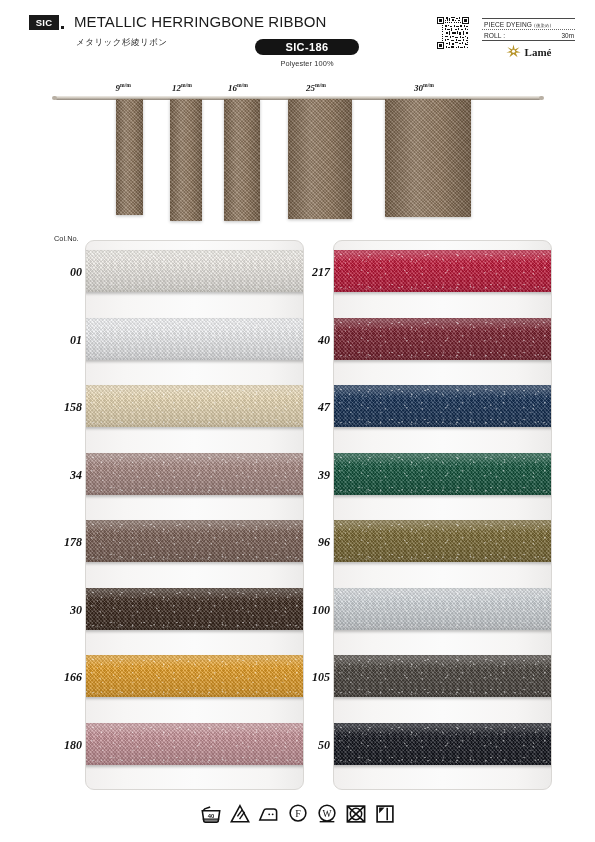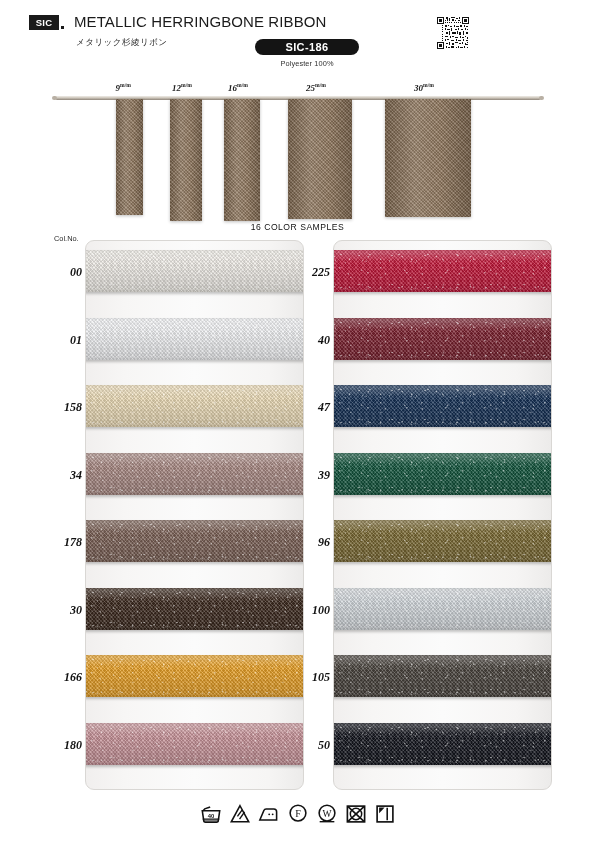--- a/index.html
+++ b/index.html
@@ -306,38 +306,56 @@
         <rect x="21" y="29" width="1" height="2"></rect>
           <rect x="23" y="30" width="3" height="1"></rect>
         <rect x="27" y="29" width="1" height="2"></rect>
           <rect x="30" y="30" width="1" height="1"></rect>
         <rect x="26" y="17" width="1" height="1"></rect>
           <rect x="29" y="27" width="2" height="1"></rect>
       </g>
     </svg>
   </div>
 
+  <div class="info-box">
+    <div class="info-row info-rule-solid">
+      <span class="info-label"><span>PIECE DYEING</span><span class="jp">(後染め)</span></span>
+    </div>
+    <div class="info-row info-rule-dot">
+      <span class="info-label">ROLL :</span>
+      <span class="info-val">30m</span>
+    </div>
+    <div class="info-row info-rule-solid" style="padding:0"></div>
+    <div class="lame-row">
+      <span class="lame-star">
+        <svg width="15" height="15" viewBox="0 0 20 20">
+          <path d="M10 0.6 L11.6 7.2 L18 4.3 L13.3 9.1 L19.6 11.2 L12.9 11.5 L15.4 17.6 L10 13.3 L4.6 17.6 L7.1 11.5 L0.4 11.2 L6.7 9.1 L2 4.3 L8.4 7.2 Z" fill="#b59226"></path>
+          <circle cx="10" cy="9.6" r="2.1" fill="#fff"></circle>
+        </svg>
+      </span>
+      <span class="lame-text">Lamé</span>
+    </div>
+  </div>
 
   <div class="rod"></div>
   <div id="size-labels">
       <div class="wlabel" style="left: 115.5px; top: 82px;"><span>9</span><sup>m/m</sup></div>
       <div class="wlabel" style="left: 172px; top: 82px;"><span>12</span><sup>m/m</sup></div>
       <div class="wlabel" style="left: 228px; top: 82px;"><span>16</span><sup>m/m</sup></div>
       <div class="wlabel" style="left: 306px; top: 82px;"><span>25</span><sup>m/m</sup></div>
       <div class="wlabel" style="left: 414px; top: 82px;"><span>30</span><sup>m/m</sup></div>
     </div>
   <div id="hanging-ribbons">
       <div class="ribbon" style="left: 116px; top: 99px; width: 27px; height: 116px; background-color: rgb(138, 112, 85);"></div>
       <div class="ribbon" style="left: 170px; top: 99px; width: 32px; height: 122px; background-color: rgb(138, 112, 85);"></div>
       <div class="ribbon" style="left: 224px; top: 99px; width: 36px; height: 122px; background-color: rgb(138, 112, 85);"></div>
       <div class="ribbon" style="left: 288px; top: 99px; width: 64px; height: 120px; background-color: rgb(138, 112, 85);"></div>
       <div class="ribbon" style="left: 385px; top: 99px; width: 86px; height: 118px; background-color: rgb(138, 112, 85);"></div>
     </div>
 
-  <div class="samples-title">16 COLOR SAMPLES</div>
   <div class="colno">Col.No.</div>
 
   <div class="panel left" id="panel-left">
       <div class="swatch" style="top: 9px; background-color: rgb(242, 239, 233);">
         <div class="weave"></div>
         <div class="glint"></div>
         <div class="shade"></div>
       </div>
       <div class="swatch" style="top: 76.5px; background-color: rgb(244, 245, 247);">
         <div class="weave"></div>
@@ -421,21 +439,21 @@
       <div class="colnum l" style="top: 265px;">00</div>
       <div class="colnum l" style="top: 332.5px;">01</div>
       <div class="colnum l" style="top: 400px;">158</div>
       <div class="colnum l" style="top: 467.5px;">34</div>
       <div class="colnum l" style="top: 535px;">178</div>
       <div class="colnum l" style="top: 602.5px;">30</div>
       <div class="colnum l" style="top: 670px;">166</div>
       <div class="colnum l" style="top: 737.5px;">180</div>
     </div>
   <div id="colnum-right">
-      <div class="colnum r" style="top: 265px;">225</div>
+      <div class="colnum r" style="top: 265px;">217</div>
       <div class="colnum r" style="top: 332.5px;">40</div>
       <div class="colnum r" style="top: 400px; padding-left: 16px;">47</div>
       <div class="colnum r" style="top: 467.5px;">39</div>
       <div class="colnum r" style="top: 535px;">96</div>
       <div class="colnum r" style="top: 602.5px;">100</div>
       <div class="colnum r" style="top: 670px;">105</div>
       <div class="colnum r" style="top: 737.5px;">50</div>
     </div>
 
   <div class="care">

